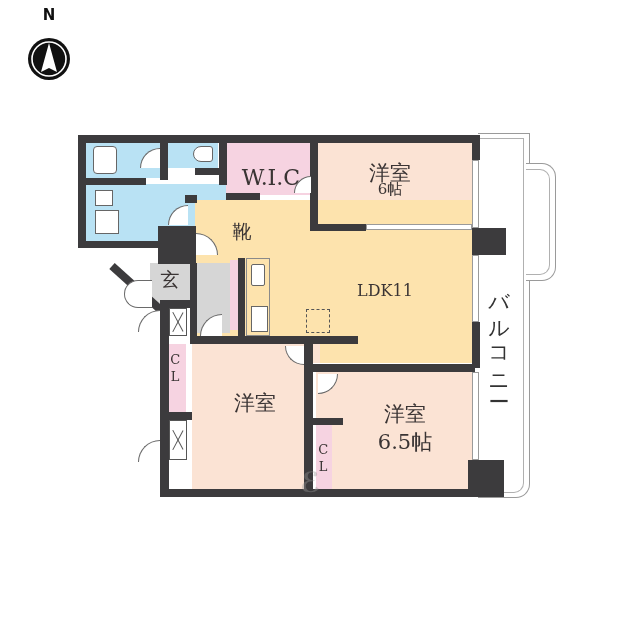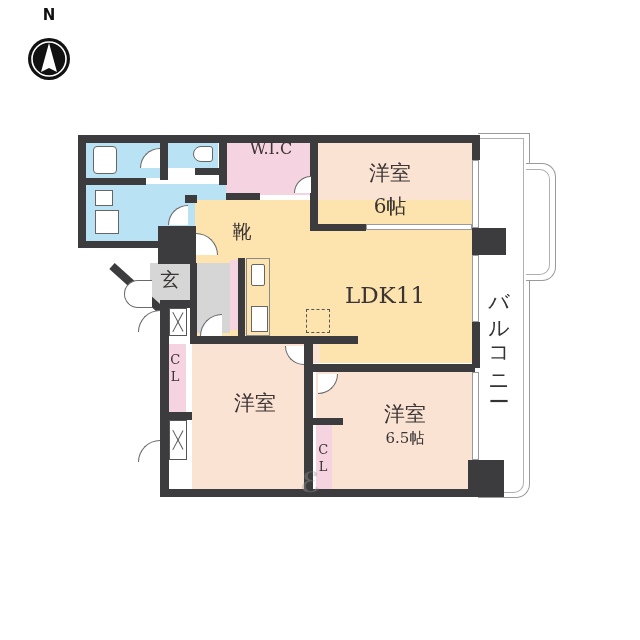--- a/index.html
+++ b/index.html
@@ -103,26 +103,26 @@
 
   <div class="fixture" style="left:93px;top:146px;width:24px;height:28px;border-radius:4px;"></div>
   <div class="fixture" style="left:193px;top:146px;width:20px;height:16px;border-radius:8px 3px 3px 8px;"></div>
   <div class="fixture" style="left:95px;top:190px;width:18px;height:16px;"></div>
   <div class="fixture" style="left:95px;top:210px;width:24px;height:24px;"></div>
   <div class="fixture" style="left:251px;top:264px;width:14px;height:22px;border-radius:2px;"></div>
   <div class="fixture" style="left:251px;top:306px;width:17px;height:26px;"></div>
   <div class="abs" style="left:246px;top:258px;width:24px;height:78px;border:1px solid #8a8a8a;"></div>
   <div class="abs" style="left:306px;top:309px;width:24px;height:24px;border:1px dashed #555;"></div>
 
-  <div class="lbl" style="left:232px;top:141px;width:78px;font-size:16px;">W.I.C</div>
+  <div class="lbl" style="left:232px;top:166px;width:78px;font-size:22px;">W.I.C</div>
   <div class="lbl" style="left:350px;top:162px;width:80px;font-size:21px;">洋室</div>
-  <div class="lbl" style="left:350px;top:196px;width:80px;font-size:20px;">6帖</div>
+  <div class="lbl" style="left:350px;top:182px;width:80px;font-size:15px;">6帖</div>
   <div class="lbl" style="left:222px;top:222px;width:40px;font-size:19px;">靴</div>
-  <div class="lbl" style="left:330px;top:283px;width:110px;font-size:23px;">LDK11</div>
+  <div class="lbl" style="left:330px;top:283px;width:110px;font-size:16px;">LDK11</div>
   <div class="lbl" style="left:152px;top:270px;width:36px;font-size:19px;">玄</div>
   <div class="lbl vtext" style="left:168px;top:352px;font-size:13px;letter-spacing:2px;">CL</div>
   <div class="lbl" style="left:215px;top:392px;width:80px;font-size:21px;">洋室</div>
   <div class="lbl" style="left:360px;top:403px;width:90px;font-size:21px;">洋室</div>
-  <div class="lbl" style="left:360px;top:431px;width:90px;font-size:15px;">6.5帖</div>
+  <div class="lbl" style="left:360px;top:431px;width:90px;font-size:21px;">6.5帖</div>
   <div class="lbl vtext" style="left:316px;top:442px;font-size:13px;letter-spacing:2px;">CL</div>
 
   <div class="abs" style="left:300px;top:466px;width:62px;height:30px;font-family:'DejaVu Sans',sans-serif;font-weight:bold;font-size:28px;color:rgba(150,150,150,0.4);font-style:italic;">ℰ</div>
 </div>
 
 </body></html>

